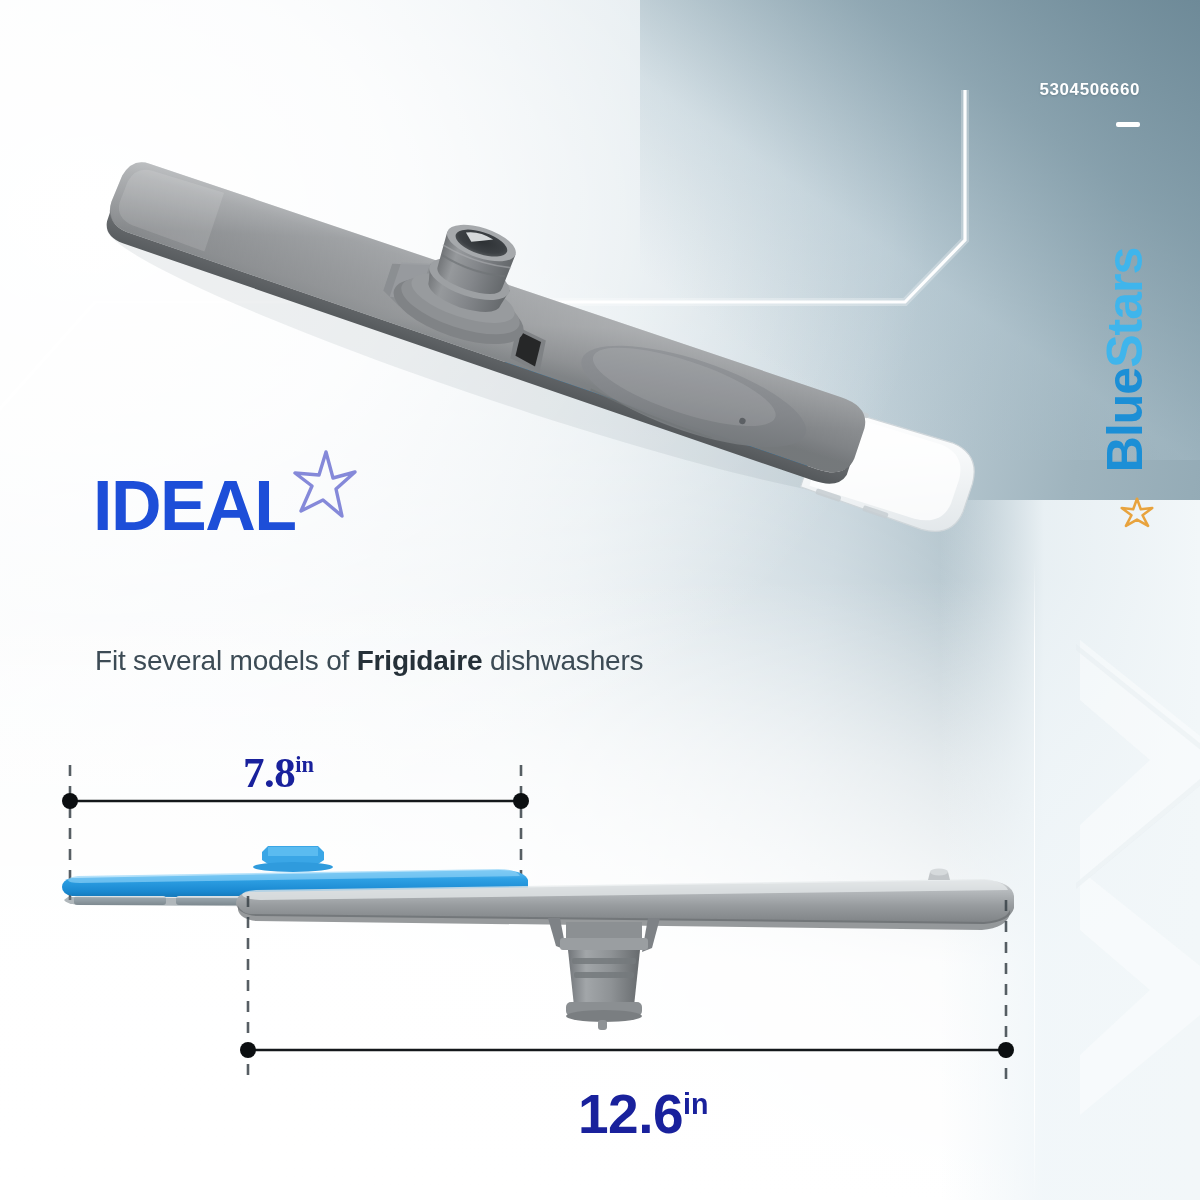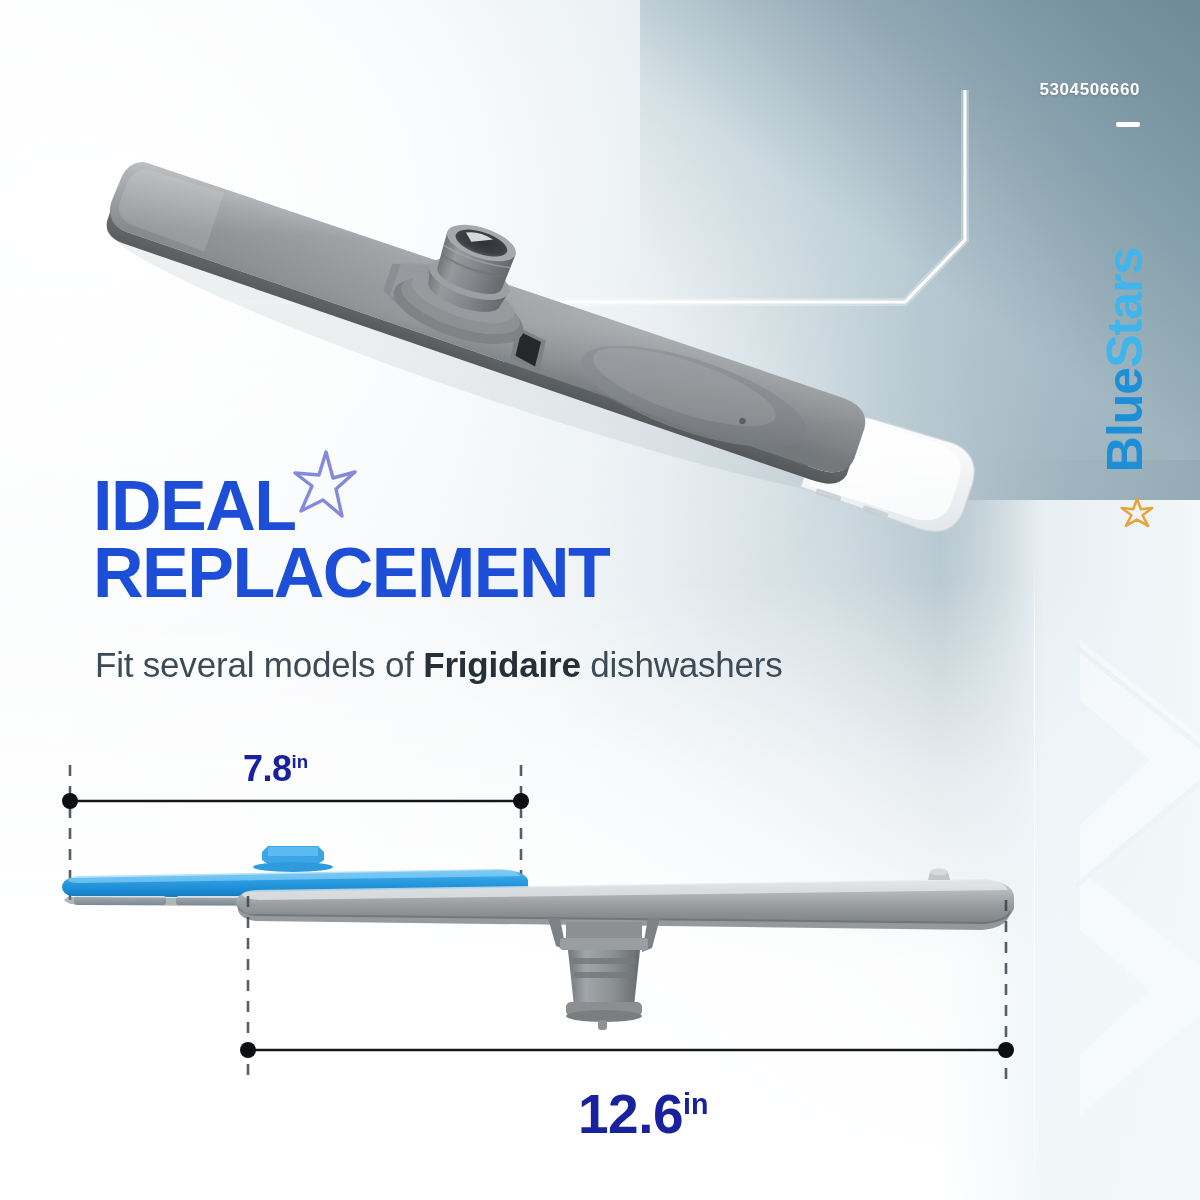--- a/index.html
+++ b/index.html
@@ -84,33 +84,33 @@
   .headline{
     position:absolute; left:93px; top:473px;
     color:#1d4ed8; font-weight:700; font-size:70px; line-height:.96;
     letter-spacing:-1.5px;
   }
   .headline .l2{ display:block; }
   .star-deco{ position:absolute; left:292px; top:448px; width:66px; height:72px; }
 
   .subhead{
     position:absolute; left:95px; top:645px;
-    color:#3c4b55; font-size:35px; font-weight:400; letter-spacing:-.2px;text-align:right;
+    color:#3c4b55; font-size:28px; font-weight:400; letter-spacing:-.2px;text-align:right;
   }
   .subhead b{ color:#253038; font-weight:700; }
 
   
   .dims{ position:absolute; left:0; top:700px; width:1200px; height:500px; }
   .dims svg{ display:block; }
 
   .dim-label{
     position:absolute; color:#19219c; font-weight:700; letter-spacing:-.5px;
   }
   .dim-label .unit{ font-size:.52em; vertical-align:super; font-weight:700; letter-spacing:0; }
-  .dim-w{ left:243px; top:748px; font-size:36px; }
+  .dim-w{ left:243px; top:748px; font-size:43px;font-family:Liberation Serif, serif; }
   .dim-l{ left:578px; top:1082px; font-size:55px; }
 </style>
 </head>
 <body>
 
 <div id="stage">
 
   <div class="bg-base"></div>
   <div class="bg-topright"></div>
   <div class="bg-lowerwhite"></div>
@@ -260,21 +260,20 @@
     </svg>
   </div>
 
   <div class="star-deco">
     <svg width="66" height="72" viewBox="0 0 66 72">
       <path d="M34 4 L41 30 L63 24 L44 41 L50 68 L31 52 L9 63 L20 38 L3 25 L27 27 Z" fill="none" stroke="#7b7fd6" stroke-width="3.4" stroke-linejoin="round" opacity="0.92"></path>
     </svg>
   </div>
   <div class="headline">
     <span>IDEAL</span>
-    <span class="l2">REPLACEMENT</span>
   </div>
 
   <div class="subhead">
     <span>Fit several models of </span><b>Frigidaire</b><span> dishwashers</span>
   </div>
 
   <div class="dims">
     <svg width="1200" height="500" viewBox="0 0 1200 500">
       <defs>
         <linearGradient id="blueArmTop" x1="0" y1="0" x2="0" y2="1">

